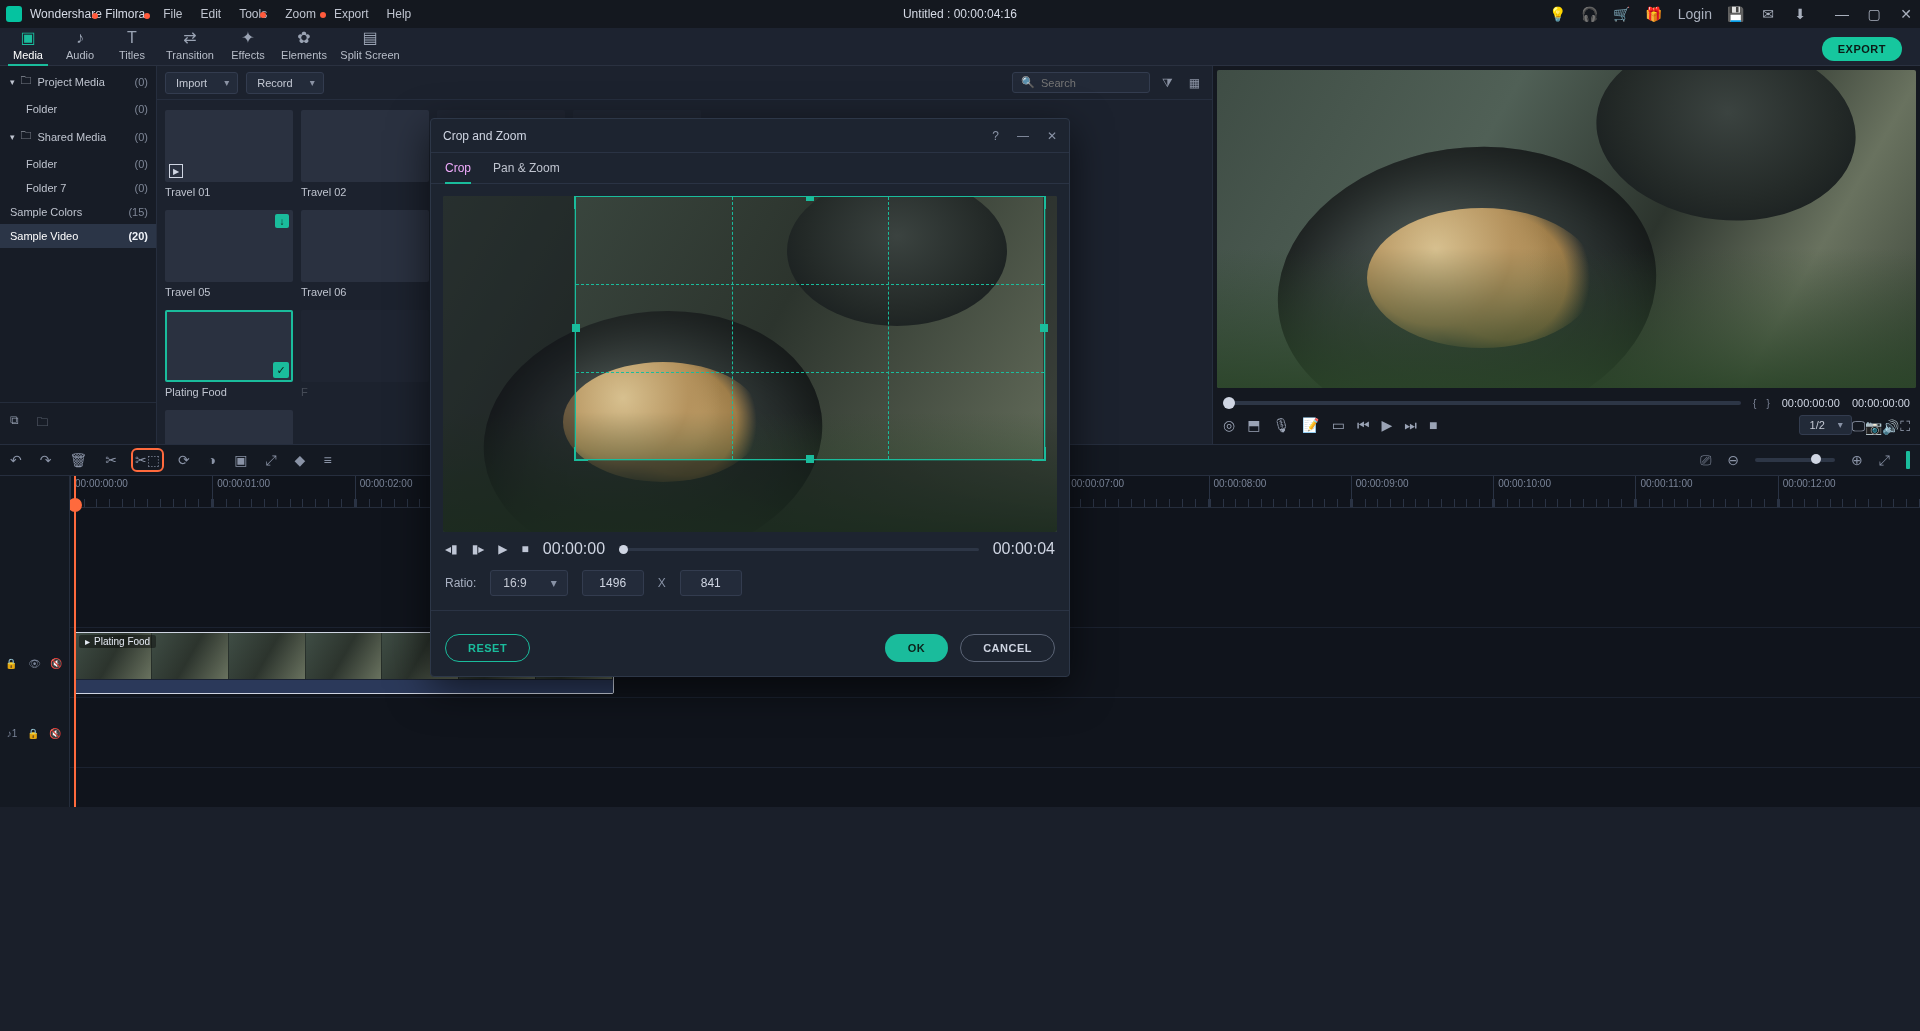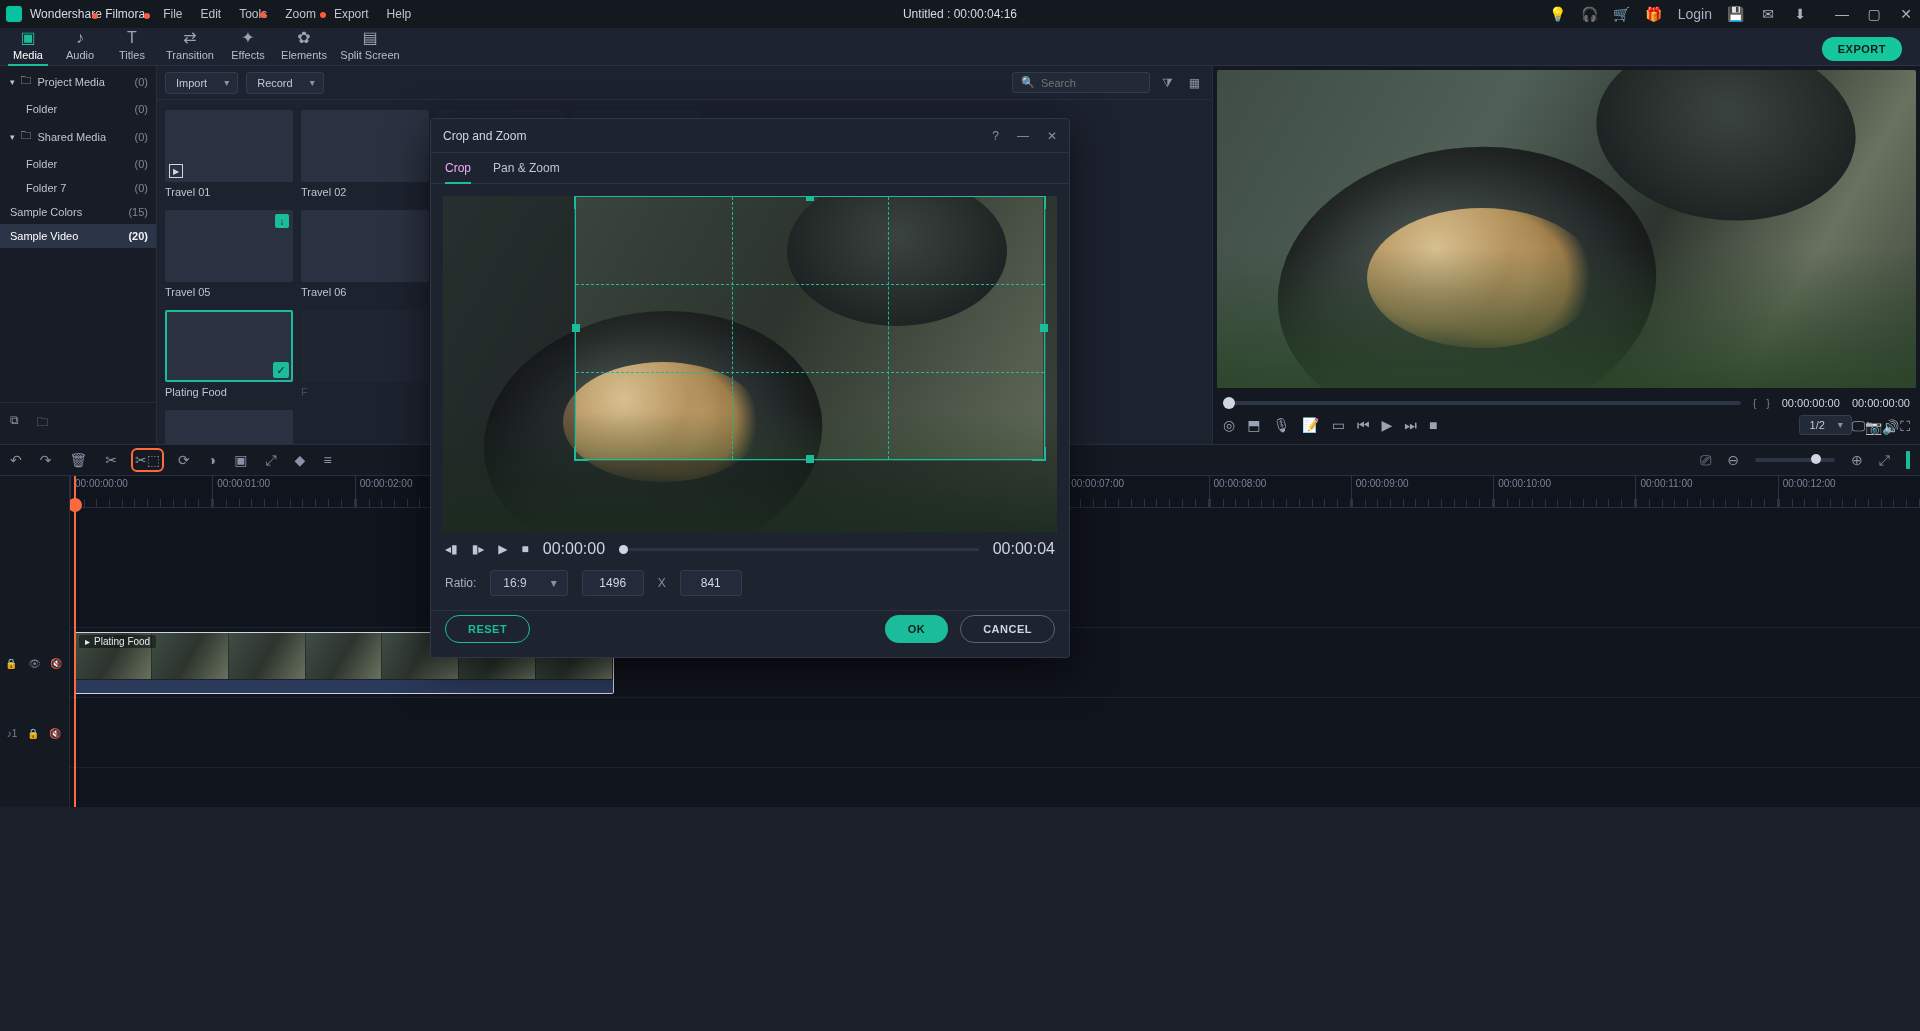--- a/index.html
+++ b/index.html
@@ -151,21 +151,21 @@
 .modal-play .bar { flex:1; height:3px; background:#2d3646; border-radius:2px; position:relative; }
 .modal-play .bar .knob { position:absolute; left:0; top:-3px; width:9px; height:9px; background:#cfd5e2; border-radius:50%; }
 
 .modal-ratio { display:flex; align-items:center; gap:14px; padding: 4px 14px 14px; }
 .modal-ratio .lbl { color:#a9b1c2; }
 .modal-ratio .dd { background:#232b3a; border:1px solid #333c4f; padding:5px 40px 5px 12px; border-radius:3px; position:relative; font-size:12px; }
 .modal-ratio .dd::after{content:"▾"; position:absolute; right:10px; color:#8892a5;}
 .modal-ratio .num { background:#232b3a; border:1px solid #333c4f; width:62px; text-align:center; padding:5px 0; border-radius:3px; font-size:12px; color:#cfd5e2; }
 .modal-ratio .x { color:#8892a5; }
 
-.modal-ft { display:flex; padding: 4px 14px 14px; gap:12px; border-top:1px solid #2a3344; }
+.modal-ft { display:flex; padding: 23px 14px 14px; gap:12px; border-top:1px solid #2a3344; }
 .btn { border-radius: 16px; padding: 7px 22px; font-size: 11px; font-weight: 600; letter-spacing:.5px; cursor:pointer; border:1px solid transparent; }
 .btn-reset { background: transparent; border-color:#1abc9c; color:#1abc9c; }
 .btn-ok { background:#1abc9c; color:#0c2019; margin-left:auto; }
 .btn-cancel { background: transparent; border-color:#5b6476; color:#cfd5e2; }
 </style>
 </head>
 <body>
 
 <div class="titlebar">
   <span class="logo"></span>

